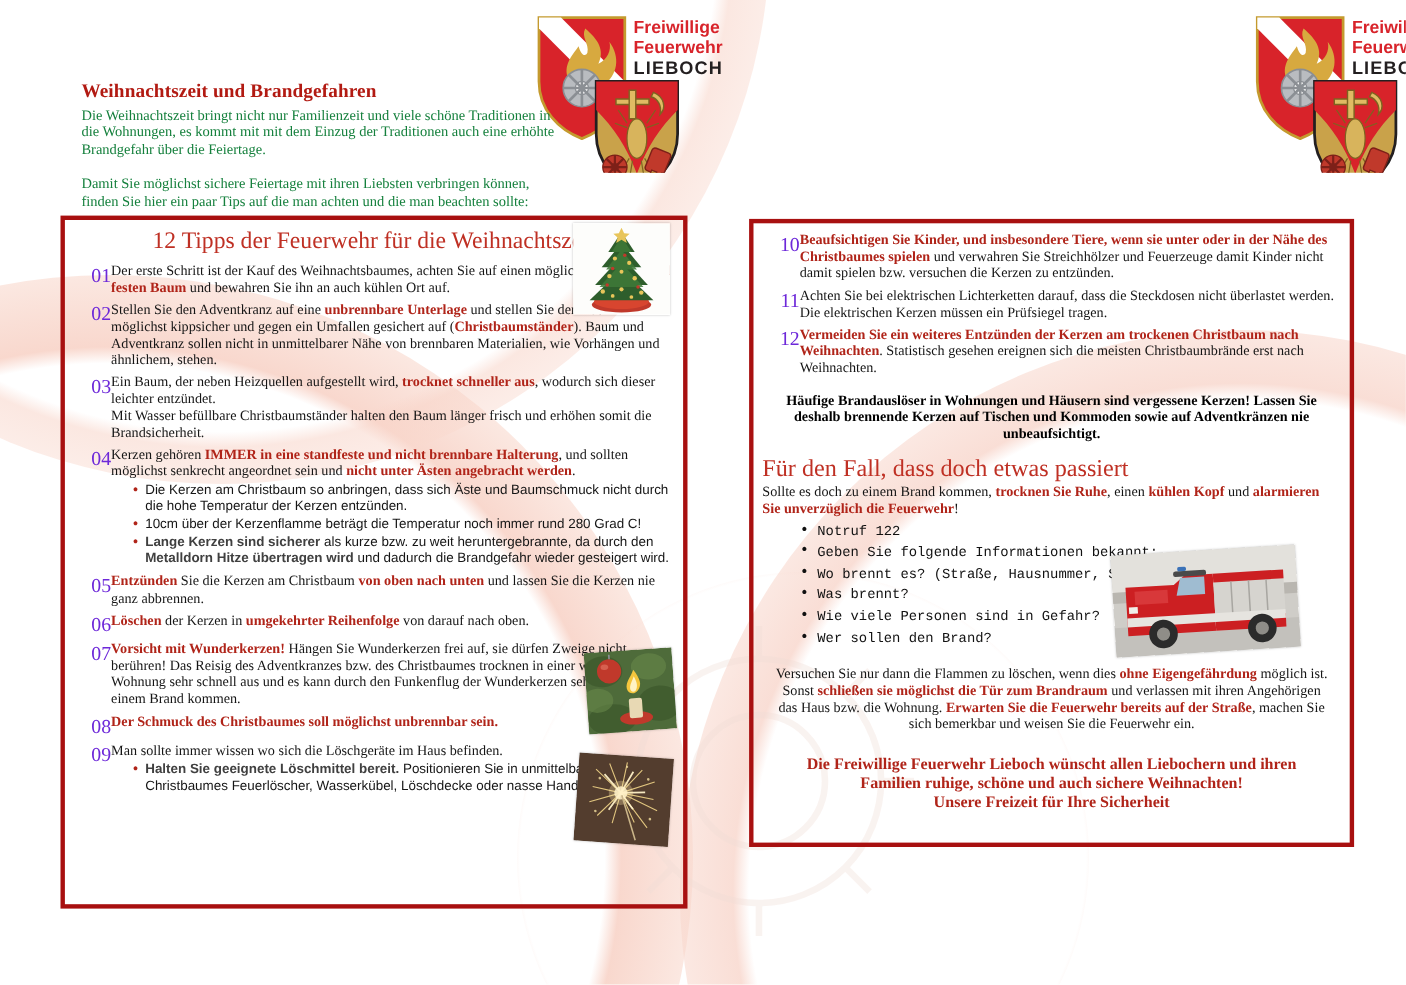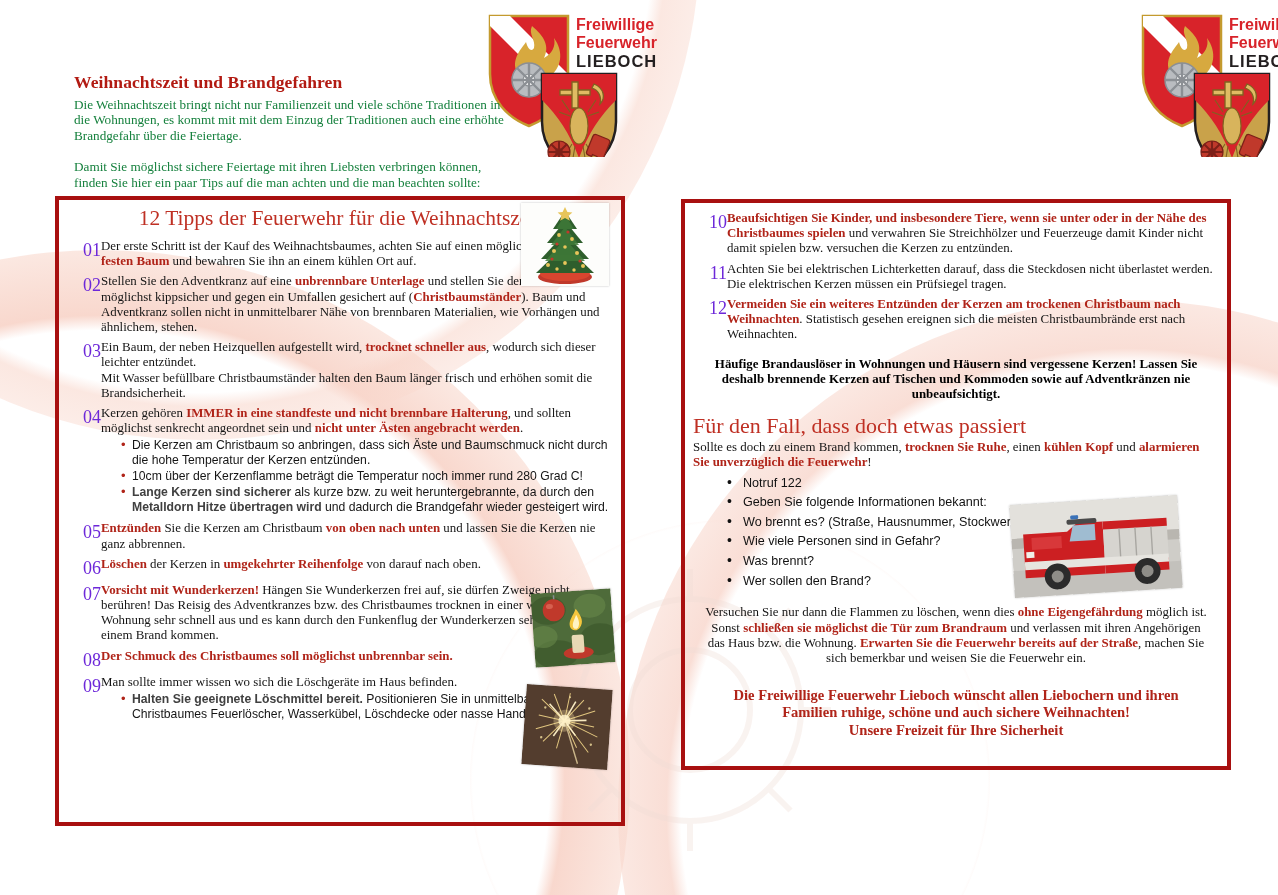--- a/index.html
+++ b/index.html
@@ -58,21 +58,21 @@
 
   
   ul.sub{margin:2px 0 0 0;padding:0 0 0 20px;list-style:none;
          font-family:"Liberation Sans", sans-serif;font-size:12.2px;line-height:15px;}
   ul.sub>li{position:relative;padding-left:11px;margin-bottom:1px;}
   ul.sub>li:before{content:"•";position:absolute;left:0;top:-1px;color:#b02419;font-size:13px;}
   ul.sub .r{color:#404040;font-weight:bold;font-family:"Liberation Sans", sans-serif;}
 
   
   ul.emg{margin:3px 0 0 0;padding:0 0 0 42px;list-style:none;
-         font-family:Liberation Sans, sans-serif;font-size:12.6px;line-height:19.6px;color:#111;}
+         font-family:Liberation Mono, monospace;font-size:12.6px;line-height:19.6px;color:#111;}
   ul.emg>li{position:relative;padding-left:16px;}
   ul.emg>li:before{content:"•";position:absolute;left:0;top:-1px;color:#111;font-size:14px;}
 
   .warnblk{
     text-align:center;font-weight:bold;font-size:12.9px;line-height:15.4px;
     color:#000;margin:14px 16px 0 16px;font-family:"Liberation Serif", serif;
   }
   .h2red{
     color:#bf3024;font-size:22px;margin:10px 0 1px 8px;
     font-family:"Liberation Serif", serif;
@@ -203,21 +203,21 @@
     <h1>Weihnachtszeit und Brandgefahren</h1>
     <p>Die Weihnachtszeit bringt nicht nur Familienzeit und viele schöne Traditionen in die Wohnungen, es kommt mit mit dem Einzug der Traditionen auch eine erhöhte Brandgefahr über die Feiertage.</p>
     <p class="gap">Damit Sie möglichst sichere Feiertage mit ihren Liebsten verbringen können, finden Sie hier ein paar Tips auf die man achten und die man beachten sollte:</p>
   </div>
 
   <div class="box box-left">
     <div class="box-title">12 Tipps der Feuerwehr für die Weihnachtszeit</div>
     <div class="tips" id="left-tips">
         <div class="tip">
           <div class="tipnum">01</div>
-          <div class="tipbody serif"><span>Der erste Schritt ist der Kauf des Weihnachtsbaumes, achten Sie auf einen möglichst </span><span class="r">frischen und festen Baum</span><span> und bewahren Sie ihn an einem kühlen Ort auf.</span></div>
+          <div class="tipbody serif"><span>Der erste Schritt ist der Kauf des Weihnachtsbaumes, achten Sie auf einen möglichst </span><span class="r">frischen und festen Baum</span><span> und bewahren Sie ihn an auch kühlen Ort auf.</span></div>
         </div>
         <div class="tip">
           <div class="tipnum">02</div>
           <div class="tipbody serif"><span>Stellen Sie den Adventkranz auf eine </span><span class="r">unbrennbare Unterlage</span><span> und stellen Sie den Baum möglichst kippsicher und gegen ein Umfallen gesichert auf (</span><span class="r">Christbaumständer</span><span>). Baum und Adventkranz sollen nicht in unmittelbarer Nähe von brennbaren Materialien, wie Vorhängen und ähnlichem, stehen.</span></div>
         </div>
         <div class="tip">
           <div class="tipnum">03</div>
           <div class="tipbody serif"><span>Ein Baum, der neben Heizquellen aufgestellt wird, </span><span class="r">trocknet schneller aus</span><span>, wodurch sich dieser leichter entzündet.</span><br><span>Mit Wasser befüllbare Christbaumständer halten den Baum länger frisch und erhöhen somit die Brandsicherheit.</span></div>
         </div>
         <div class="tip">
@@ -269,22 +269,22 @@
           <div class="tipbody serif"><span class="r">Vermeiden Sie ein weiteres Entzünden der Kerzen am trockenen Christbaum nach Weihnachten</span><span>. Statistisch gesehen ereignen sich die meisten Christbaumbrände erst nach Weihnachten.</span></div>
         </div>
       </div>
     <div class="warnblk">Häufige Brandauslöser in Wohnungen und Häusern sind vergessene Kerzen! Lassen Sie deshalb brennende Kerzen auf Tischen und Kommoden sowie auf Adventkränzen nie unbeaufsichtigt.</div>
     <div class="h2red">Für den Fall, dass doch etwas passiert</div>
     <div class="para" id="emg-intro"><span>Sollte es doch zu einem Brand kommen, </span><span class="r">trocknen Sie Ruhe</span><span>, einen </span><span class="r">kühlen Kopf</span><span> und </span><span class="r">alarmieren Sie unverzüglich die Feuerwehr</span><span>!</span></div>
     <ul class="emg" id="emg-list">
         <li>Notruf 122</li>
         <li>Geben Sie folgende Informationen bekannt:</li>
         <li>Wo brennt es? (Straße, Hausnummer, Stockwerk)</li>
+        <li>Was brennt?</li>
         <li>Wie viele Personen sind in Gefahr?</li>
-        <li>Was brennt?</li>
         <li>Wer sollen den Brand?</li>
       </ul>
     <div class="para center" id="closing-para"><span>Versuchen Sie nur dann die Flammen zu löschen, wenn dies </span><span class="r">ohne Eigengefährdung</span><span> möglich ist. Sonst </span><span class="r">schließen sie möglichst die Tür zum Brandraum</span><span> und verlassen mit ihren Angehörigen das Haus bzw. die Wohnung. </span><span class="r">Erwarten Sie die Feuerwehr bereits auf der Straße</span><span>, machen Sie sich bemerkbar und weisen Sie die Feuerwehr ein.</span></div>
     <div class="closing">
       <div>Die Freiwillige Feuerwehr Lieboch wünscht allen Liebochern und ihren</div>
       <div>Familien ruhige, schöne und auch sichere Weihnachten!</div>
       <div>Unsere Freizeit für Ihre Sicherheit</div>
     </div>
   </div>
 

